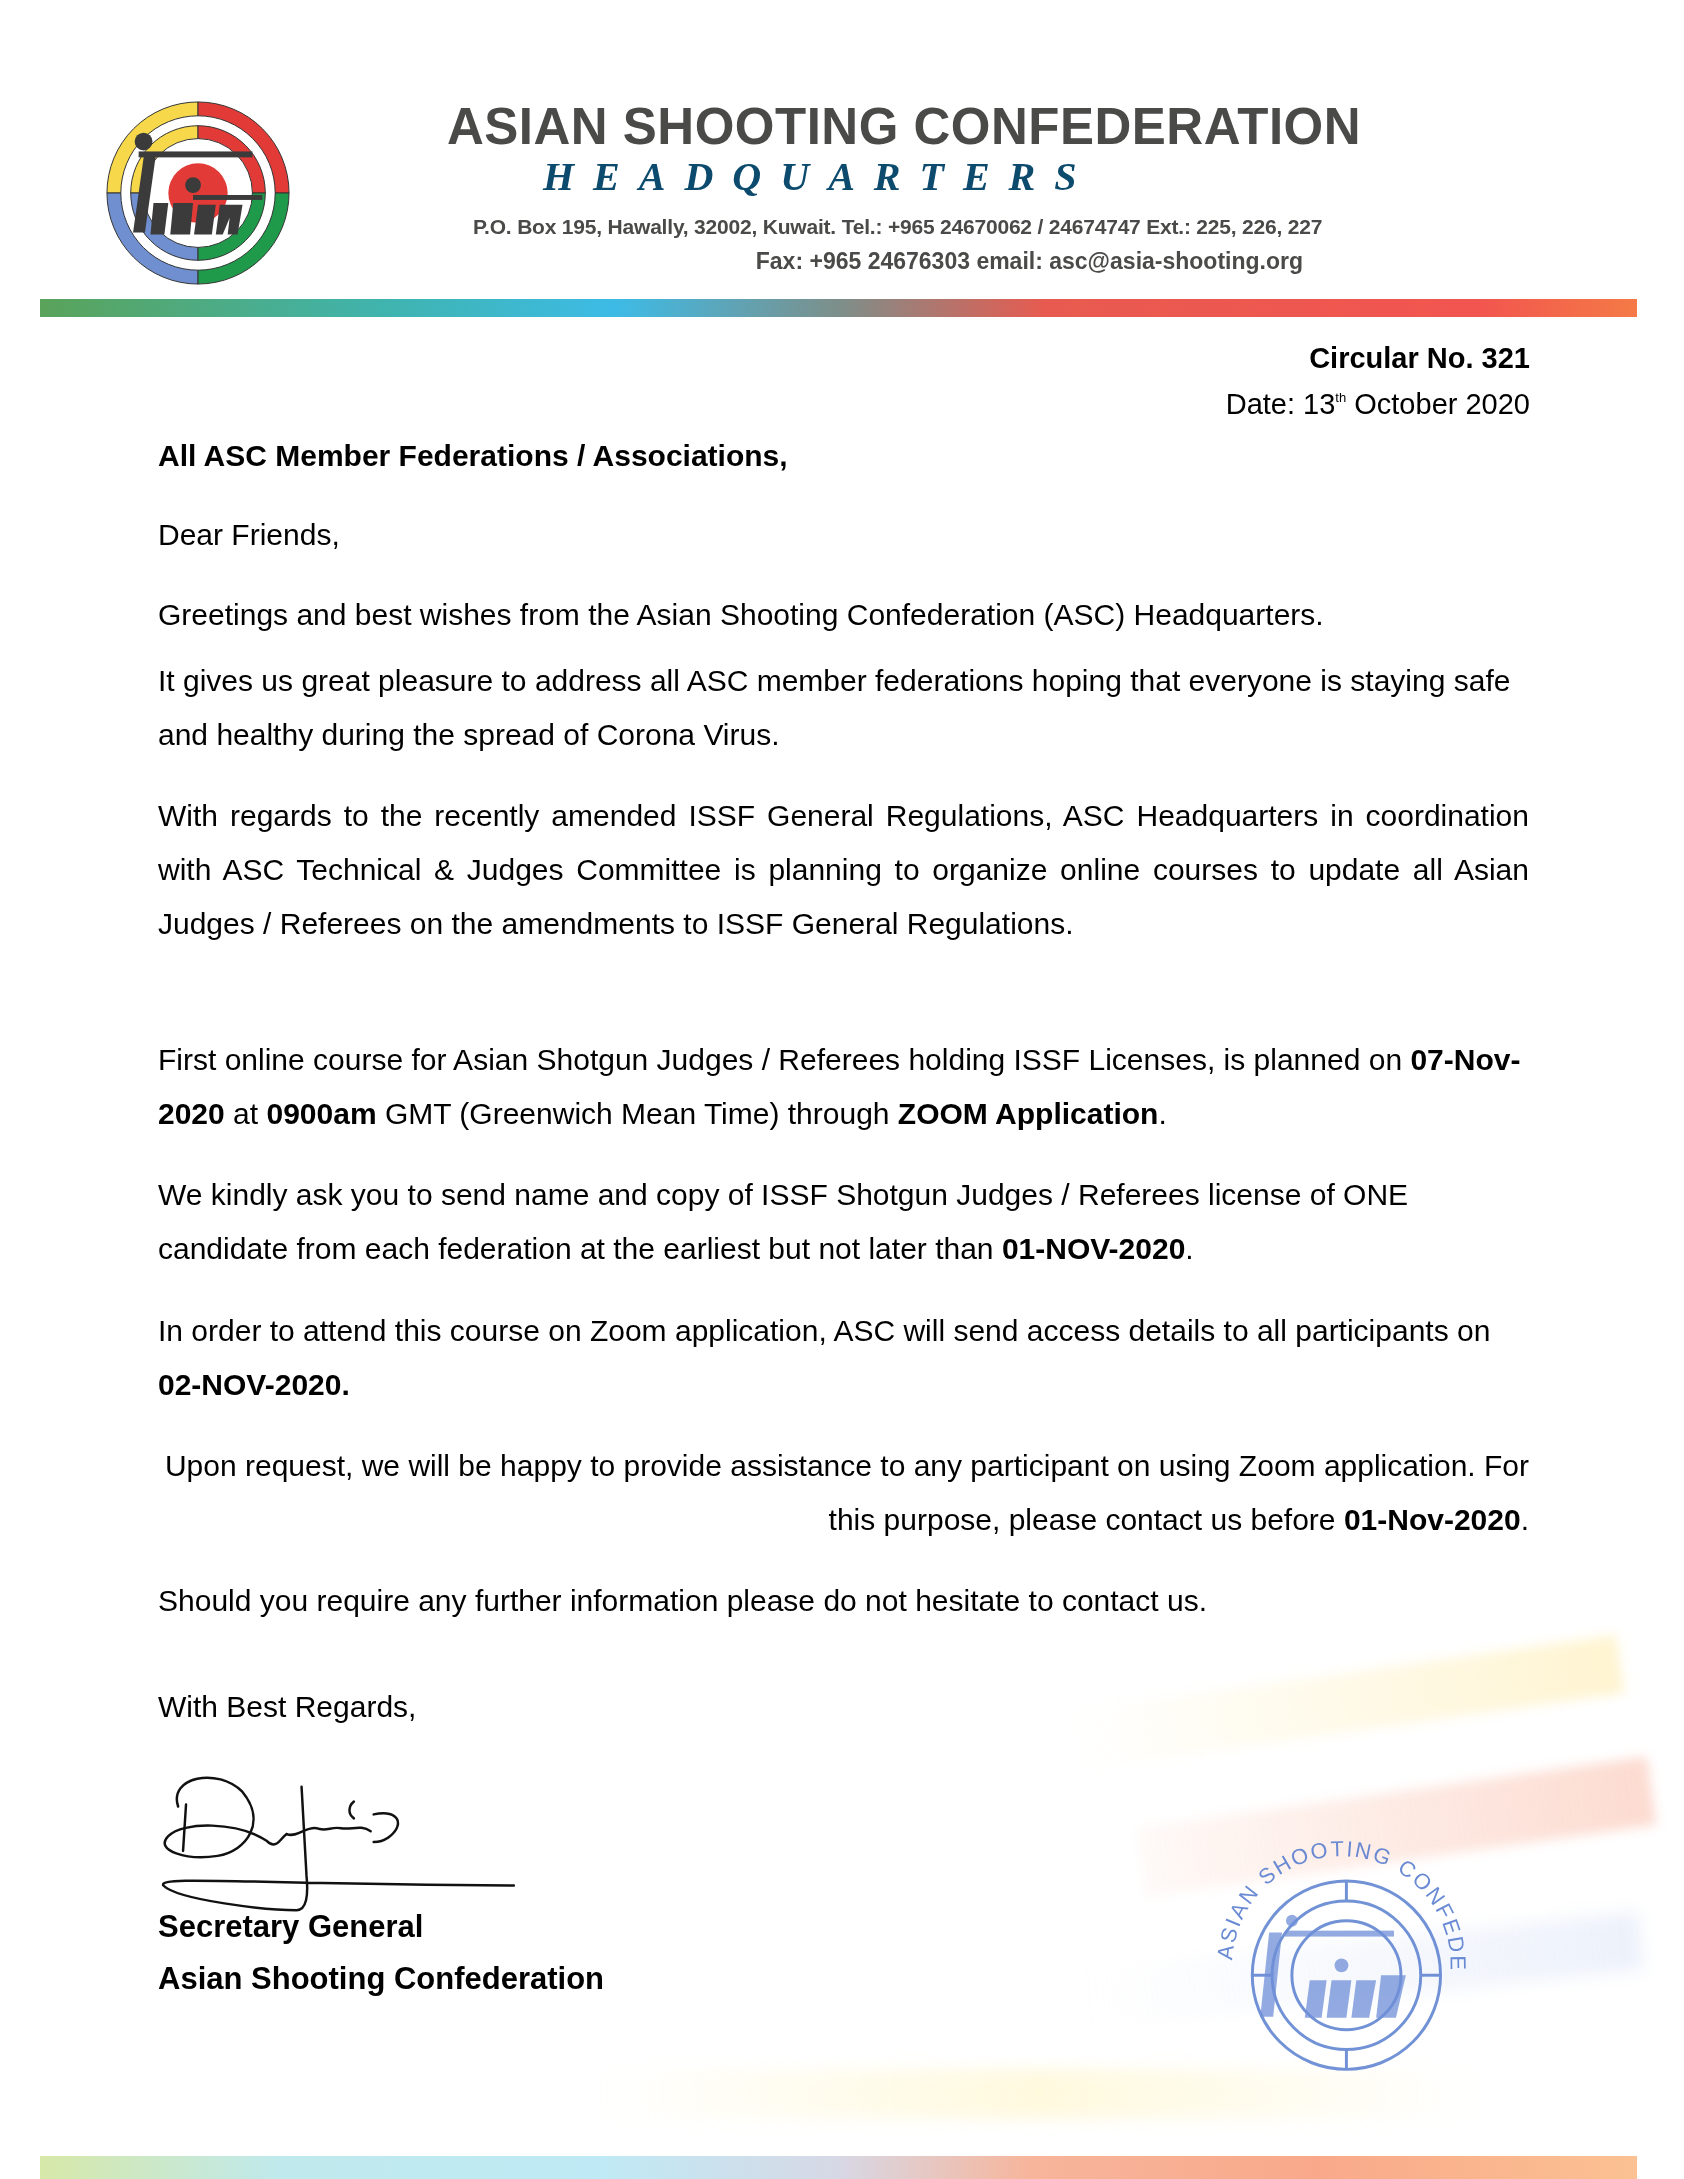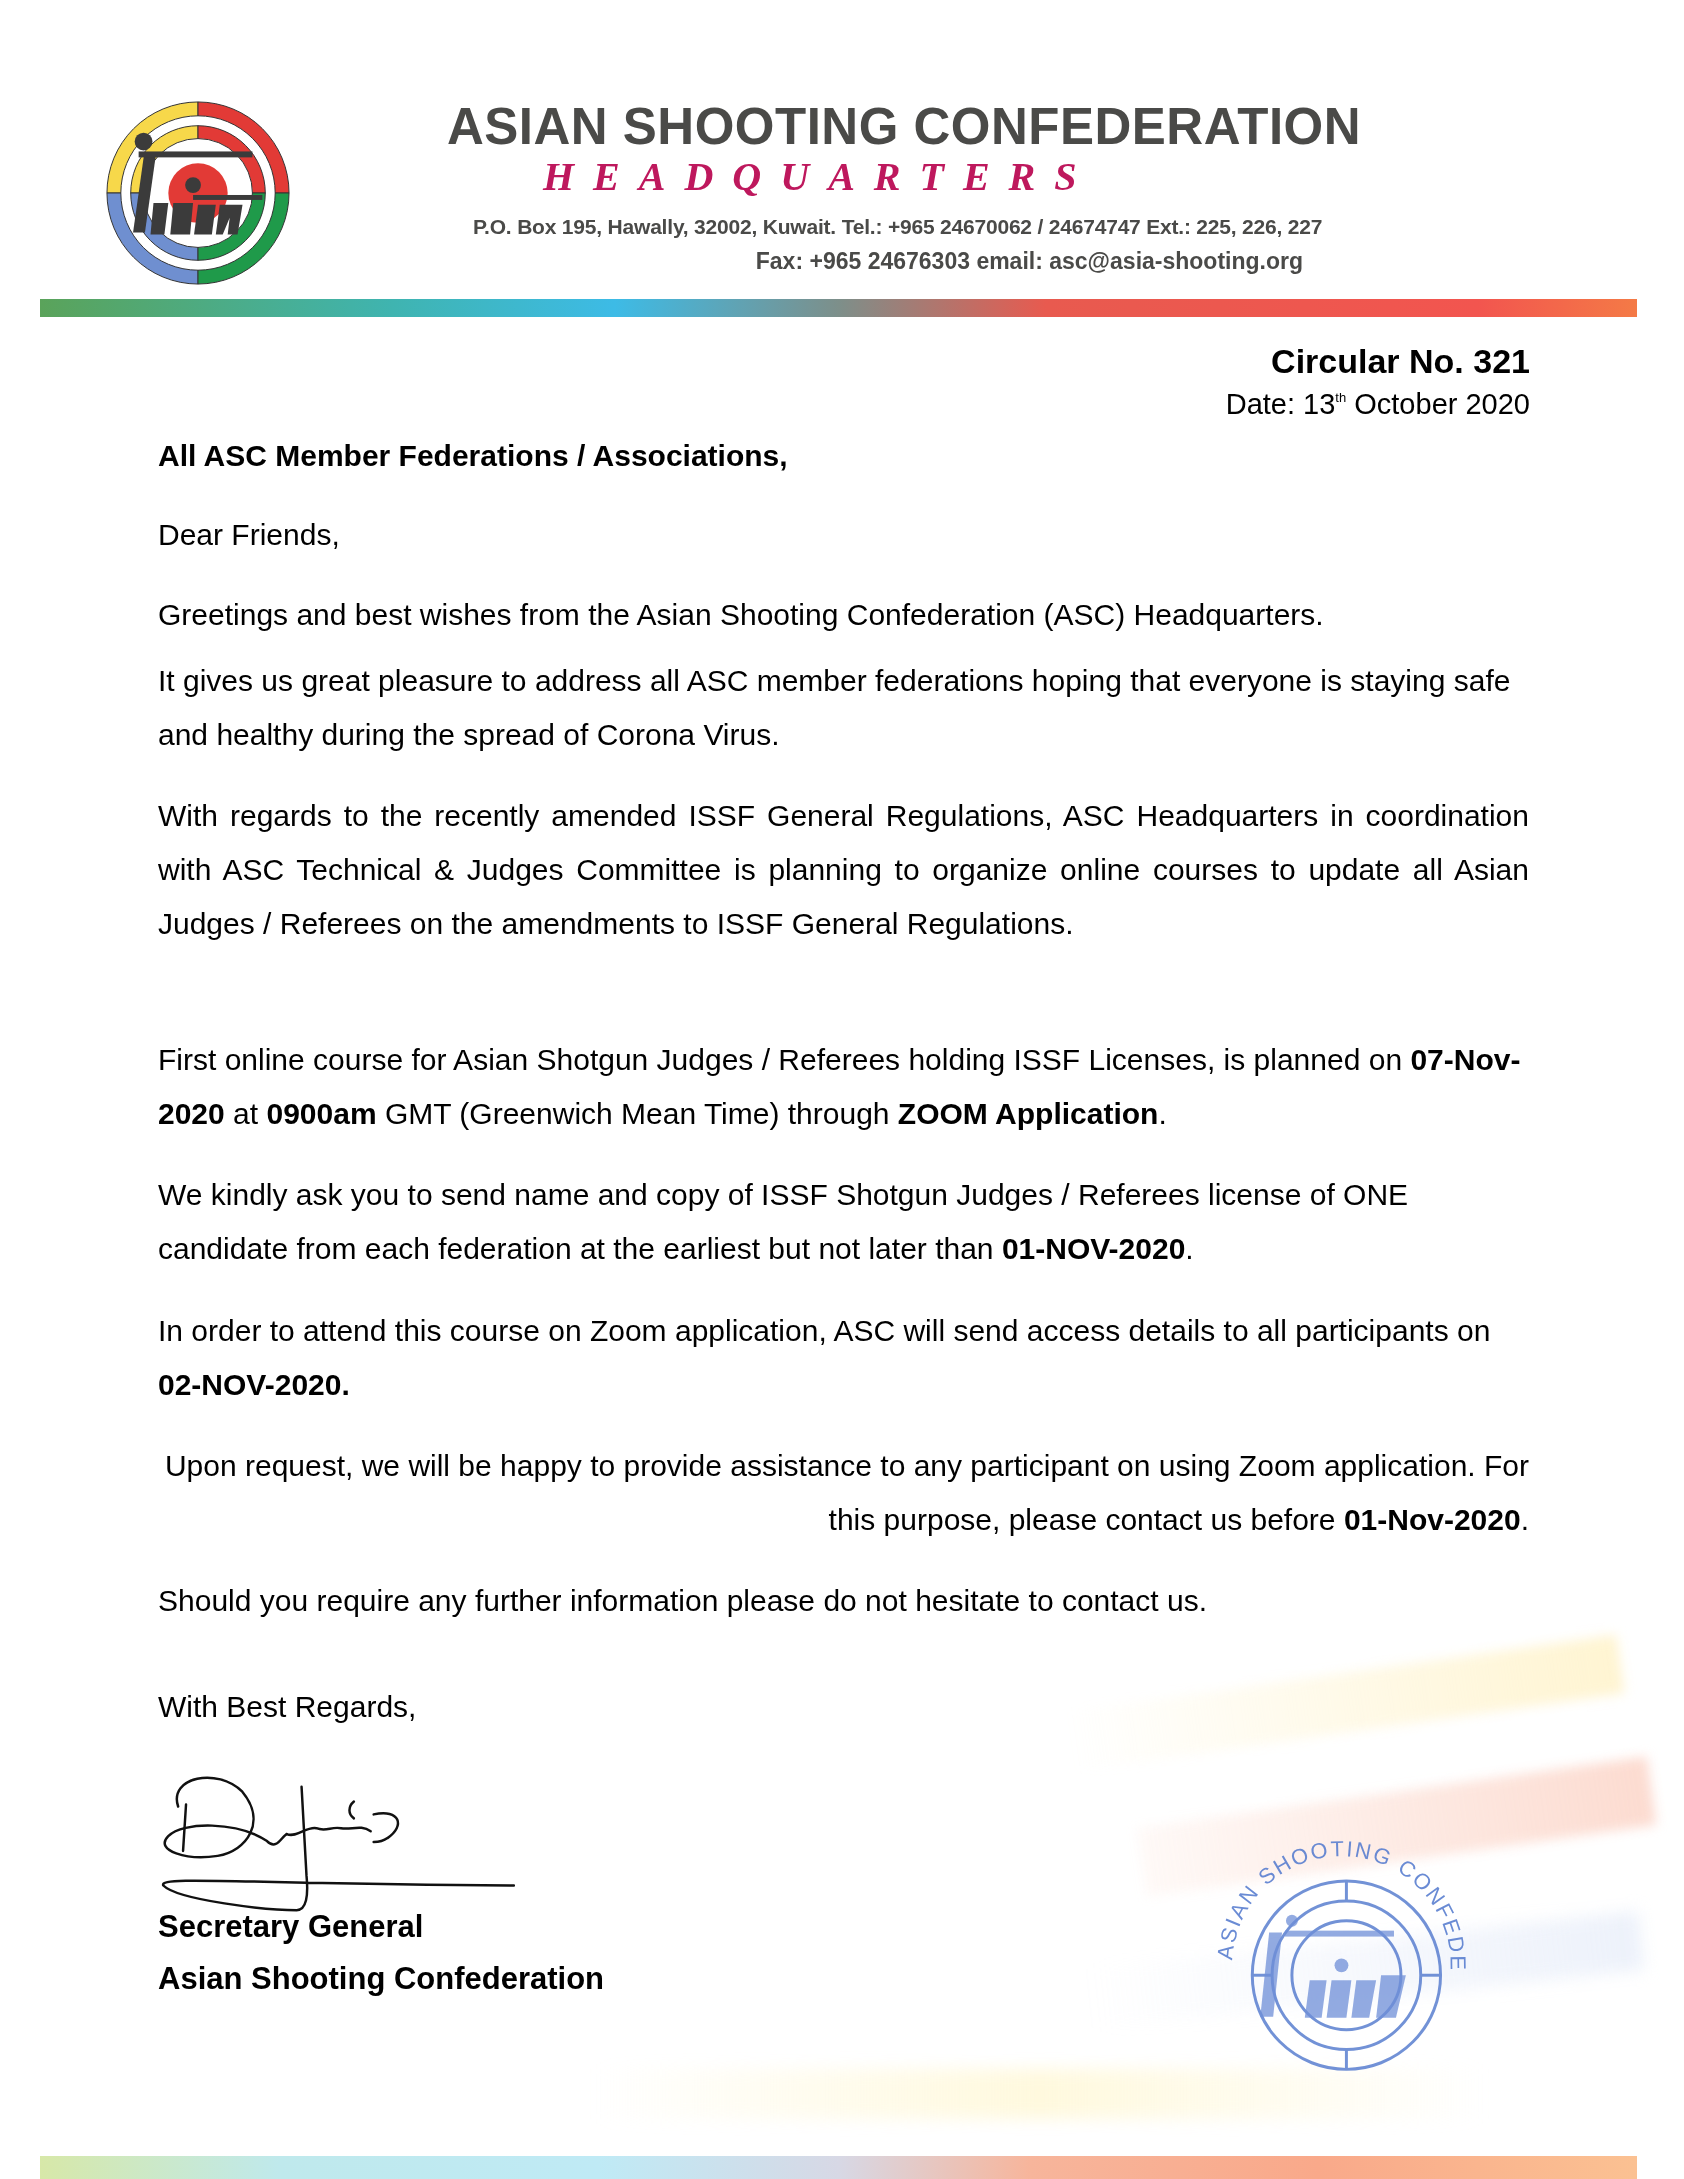--- a/index.html
+++ b/index.html
@@ -3,28 +3,28 @@
 <meta charset="utf-8">
 <style>
   html, body { margin: 0; padding: 0; background: #ffffff; }
   body { width: 1684px; height: 2179px; position: relative; overflow: hidden; font-family: "Liberation Sans", sans-serif; color: #000; }
 
   .logo { position: absolute; left: 99px; top: 99px; width: 198px; height: 188px; }
 
   .org-name { position: absolute; left: 0; top: 97px; width: 1684px; padding-left: 447px; box-sizing: border-box;
     font-family: "Liberation Sans", sans-serif; font-weight: bold; font-size: 51px; color: #4a4a48; letter-spacing: 0.5px; white-space: nowrap; }
   .hq { position: absolute; left: 543px; top: 153px; font-family: "Liberation Serif", serif; font-style: italic; font-weight: bold;
-    font-size: 40px; color: #be185d; letter-spacing: 19px; white-space: nowrap; }
+    font-size: 40px; color: #0c4a6e; letter-spacing: 19px; white-space: nowrap; }
   .addr1 { position: absolute; left: 473px; top: 215px; font-size: 21px; font-weight: bold; color: #4a4a48; white-space: nowrap; letter-spacing: -0.2px; }
   .addr2 { position: absolute; left: 0; width: 1303px; text-align: right; top: 248px; font-size: 23px; font-weight: bold; color: #4a4a48; white-space: nowrap; }
 
   .top-bar { position: absolute; left: 40px; top: 299px; width: 1597px; height: 18px;
     background: linear-gradient(90deg, #5aa35a 0%, #3fb4b0 22%, #3dbbe6 36%, #7d8f8a 50%, #e85a4f 63%, #f2554f 90%, #f47a46 100%); }
 
-  .circular { position: absolute; right: 154px; top: 342px; font-family: "Liberation Sans", sans-serif; font-weight: bold; font-size: 34px; text-align: right; }
+  .circular { position: absolute; right: 154px; top: 342px; font-family: "Liberation Sans", sans-serif; font-weight: bold; font-size: 29px; text-align: right; }
   .date { position: absolute; right: 154px; top: 388px; font-size: 29px; text-align: right; white-space: nowrap; }
   .date sup { font-size: 13px; vertical-align: 12px; line-height: 0; }
 
   .text { position: absolute; left: 158px; width: 1371px; font-size: 30px; line-height: 54px; }
   .justify { text-align: justify; text-align-last: left; }
   .b { font-weight: bold; }
 
   .addressee { top: 429px; font-weight: bold; }
   .salutation { top: 508px; }
   .p1 { top: 588px; }

